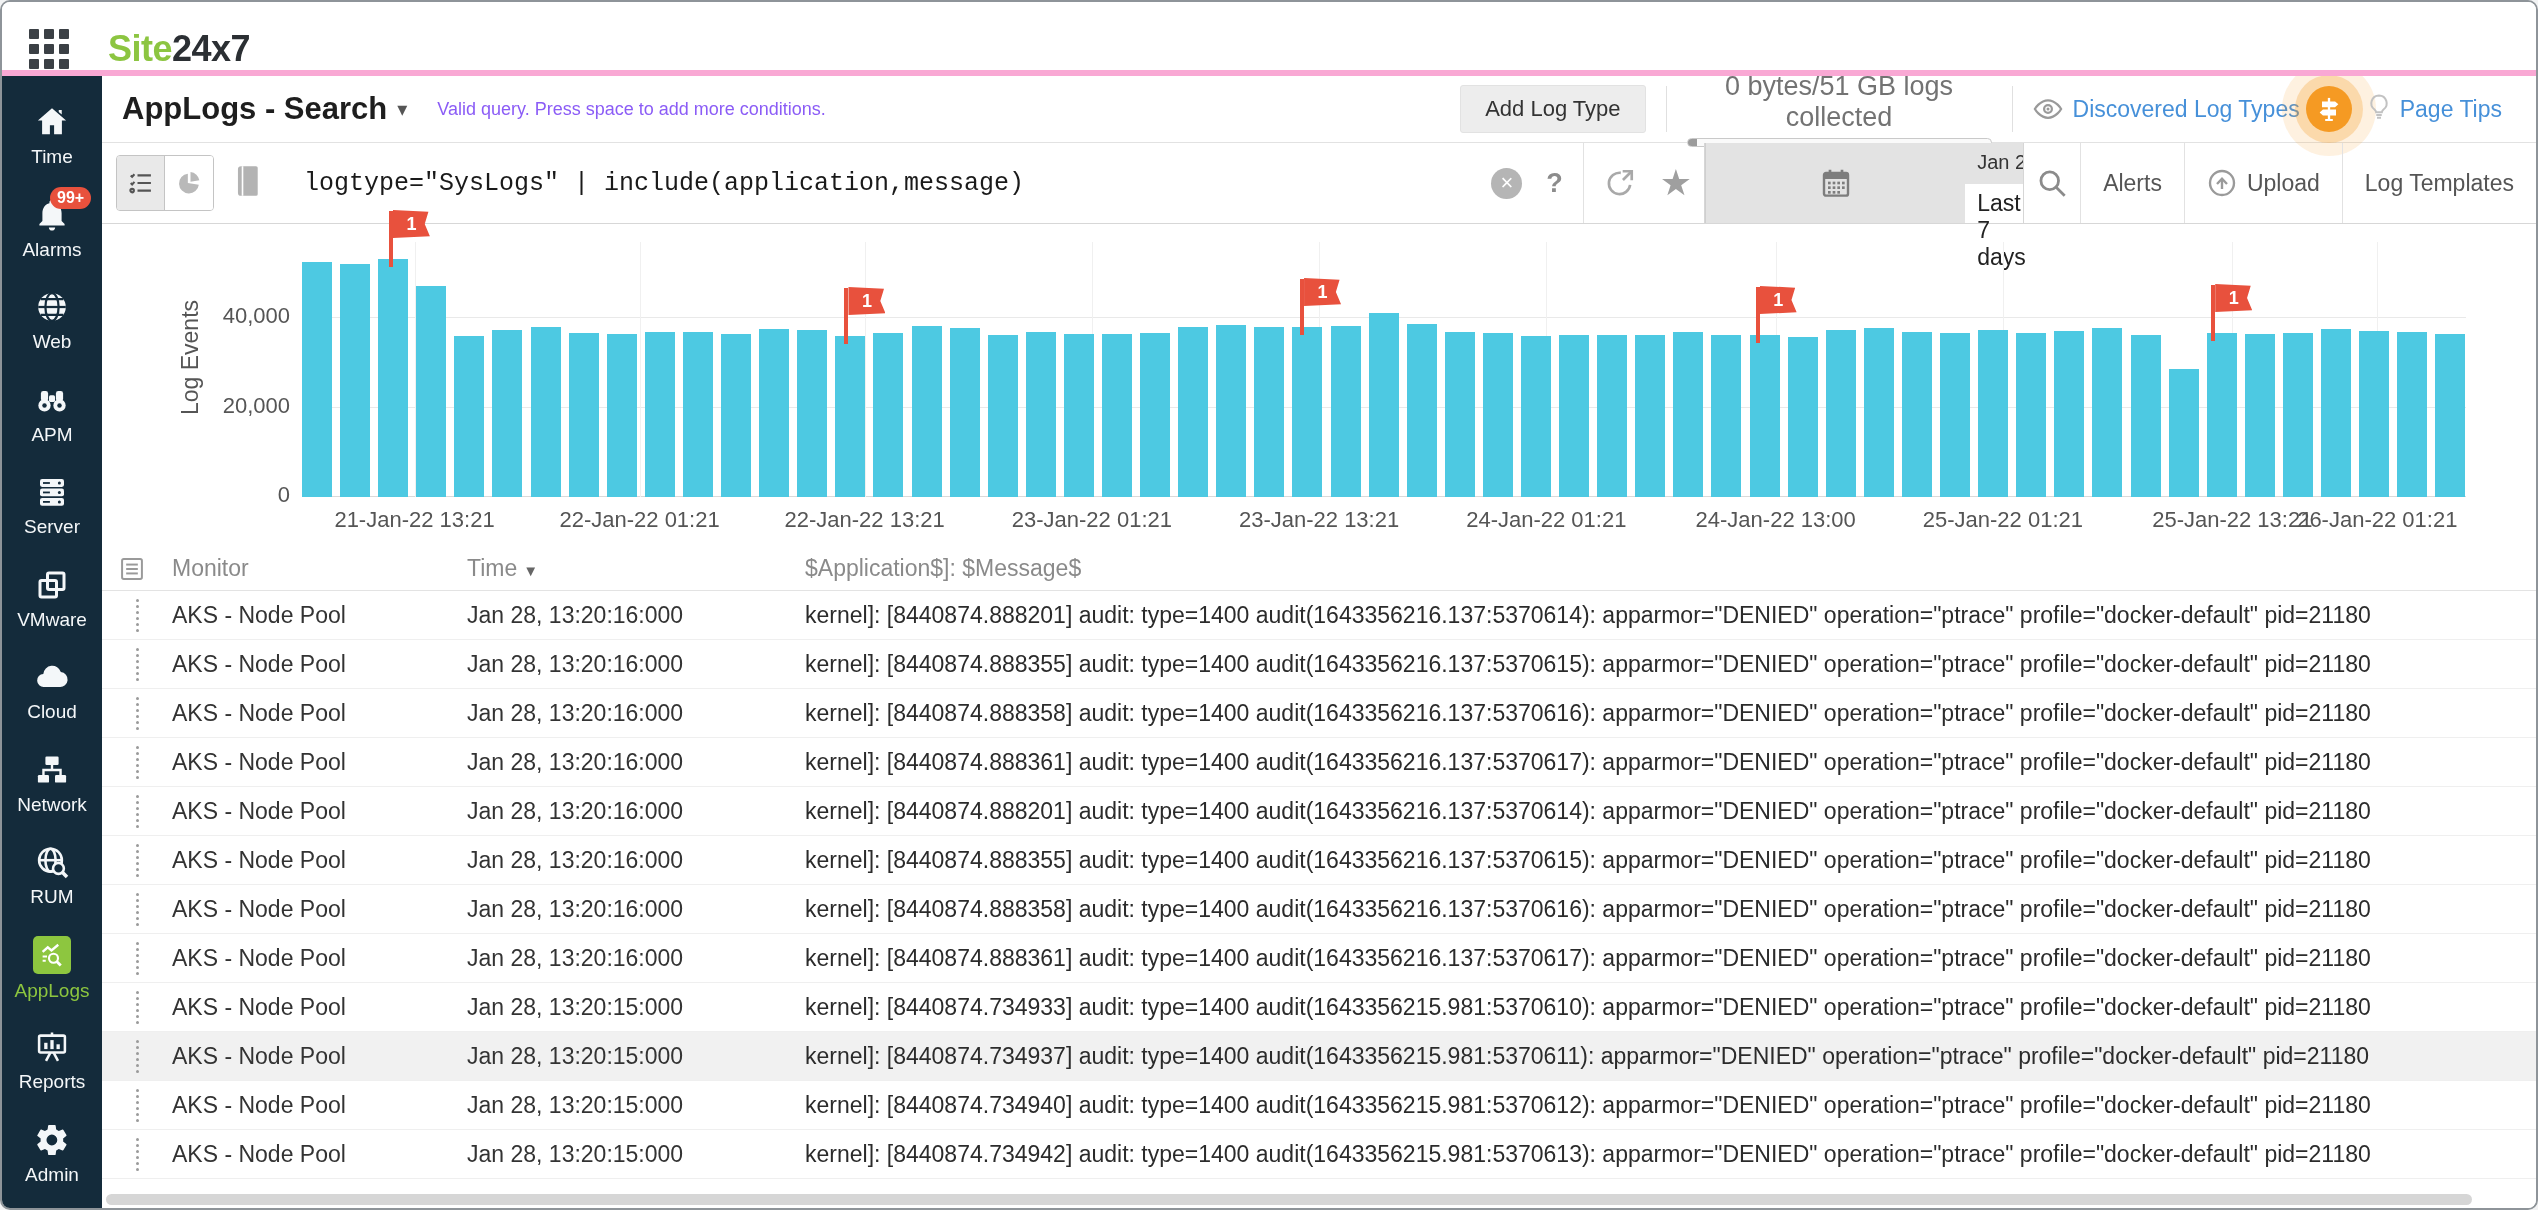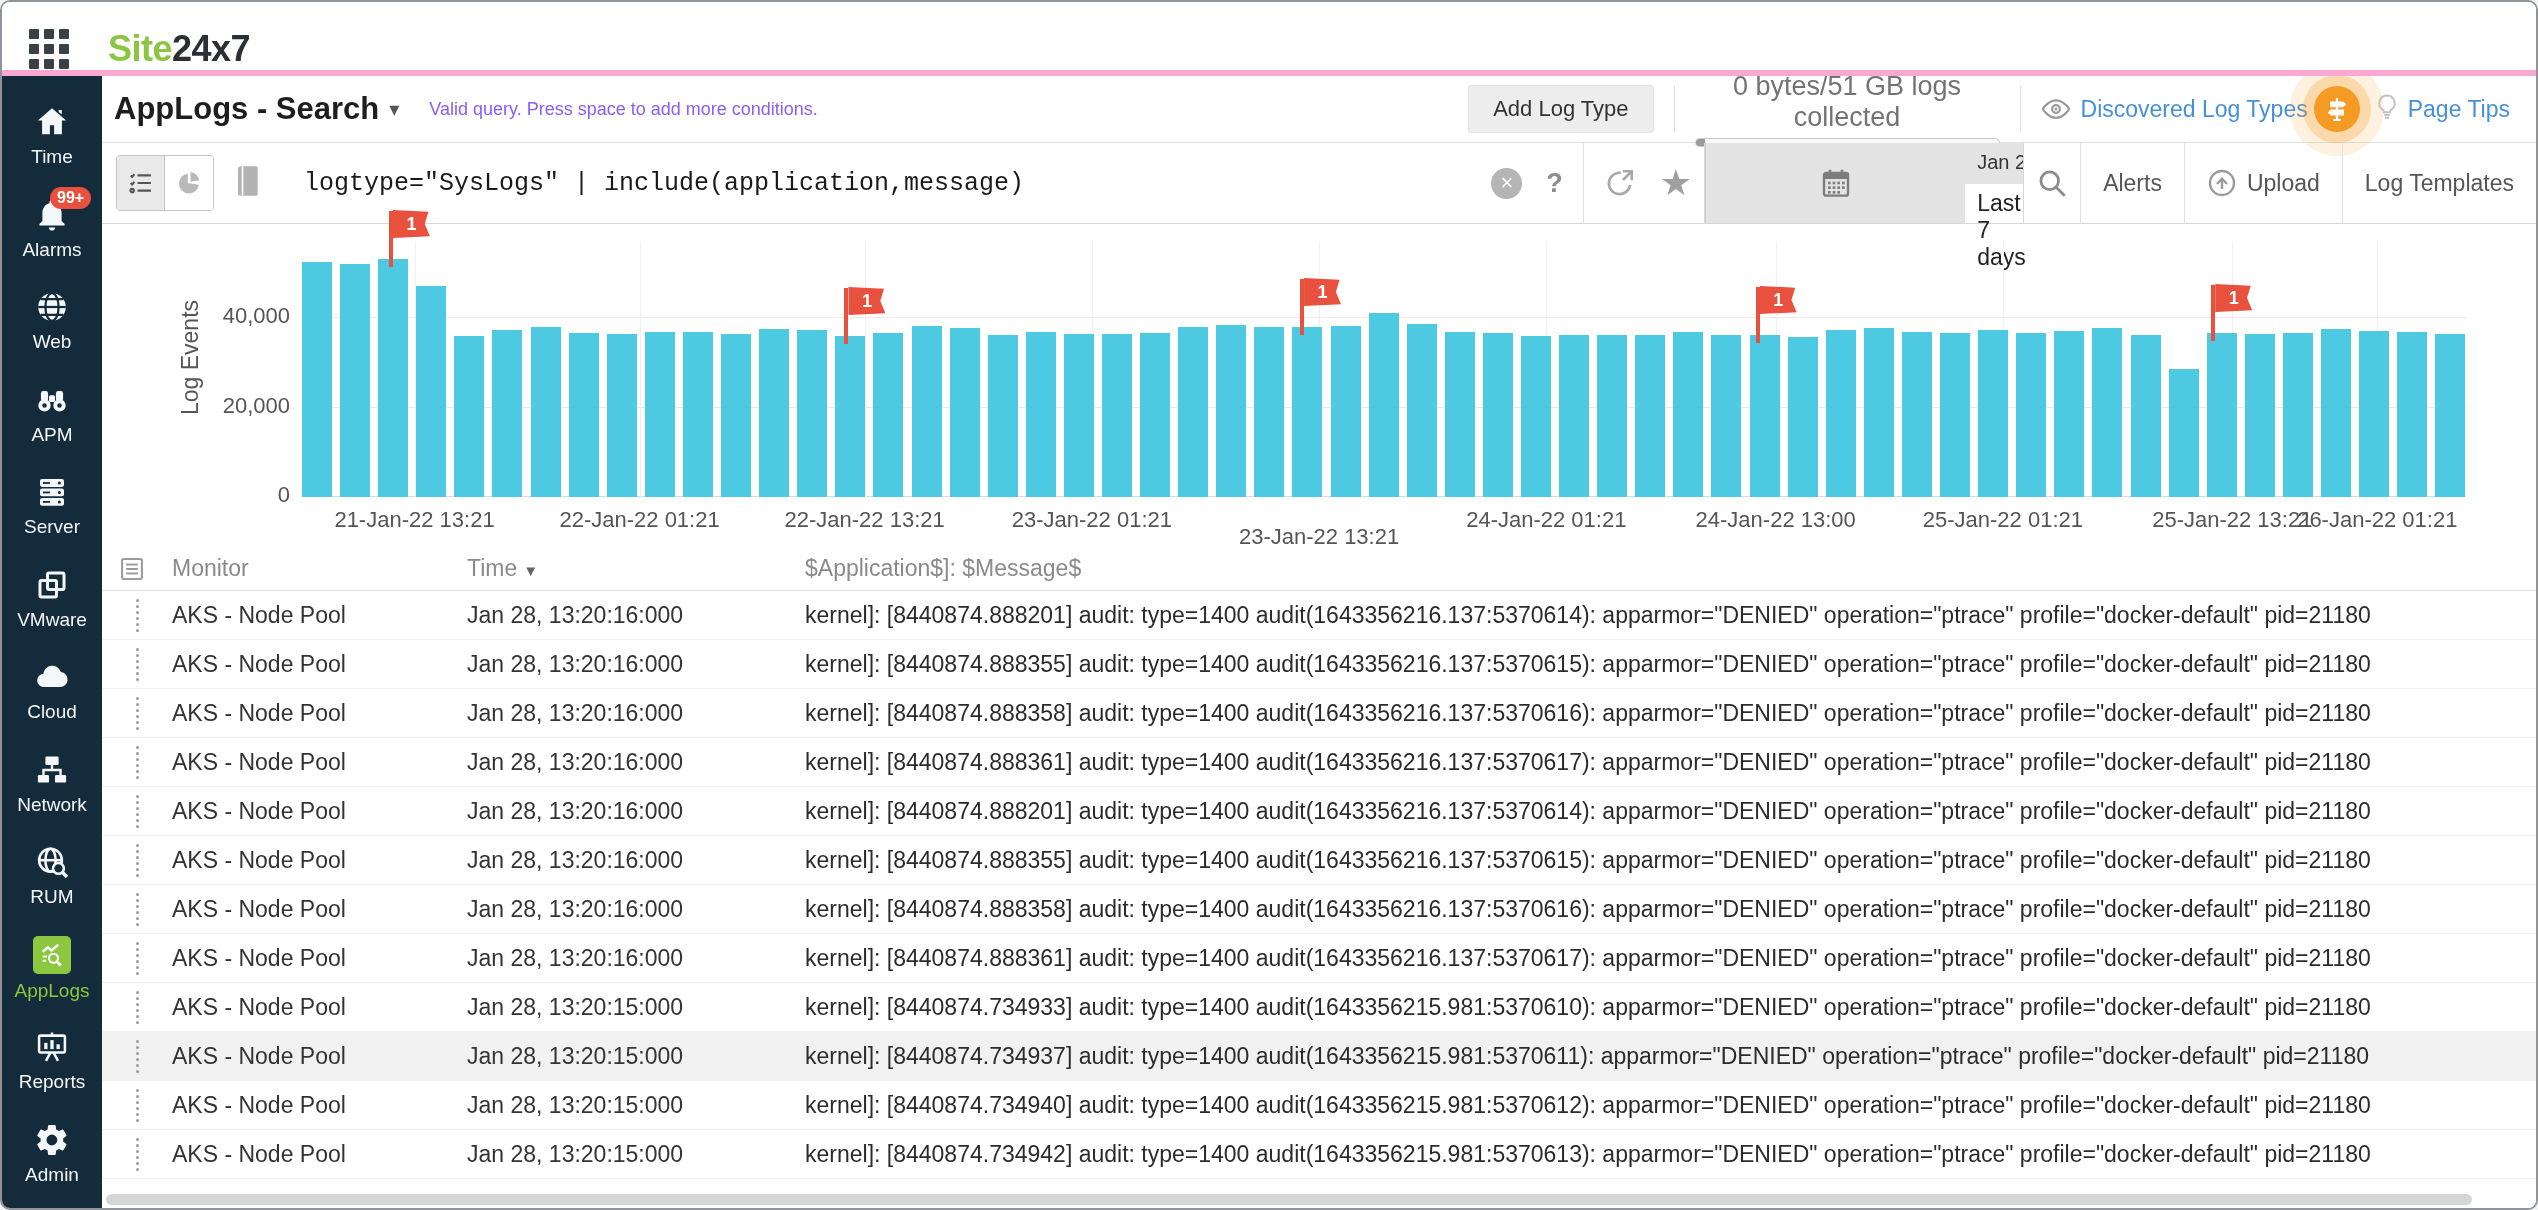--- a/index.html
+++ b/index.html
@@ -30,21 +30,21 @@
   .sb-item.active .lbl { color:#8dc63f; }
   .sb-item .tile { background:#8dc63f; border-radius:5px; width:38px; height:38px;
                    display:flex; align-items:center; justify-content:center; }
   .sb-item .tile svg { width:30px; height:30px; }
   .badge { position:absolute; top:-10px; left:16px; background:#e8513d; color:#fff;
            font-size:16px; font-weight:bold; padding:2px 7px; border-radius:11px; }
 
   
   .main { position:absolute; left:100px; top:74px; right:0; bottom:0; background:#fff; }
 
-  .pagehead { height:66px; display:flex; align-items:center; padding:0 12px; }
+  .pagehead { height:66px; display:flex; align-items:center; padding:0 20px; }
   .ptitle { font-size:31px; font-weight:bold; color:#1e1e1e; display:flex; align-items:center;
             cursor:pointer; }
   .ptitle .caret { font-family:"DejaVu Sans", sans-serif; font-size:20px; color:#555; margin-left:10px; }
   .validmsg { color:#8b5cf6; font-size:18px; margin-left:30px; }
   .ph-right { margin-left:auto; display:flex; align-items:center; }
   .btn-gray { background:#ededed; border:1px solid #e2e2e2; border-radius:3px; color:#333;
               font-size:22px; padding:10px 24px; cursor:pointer; }
   .vdiv { width:1px; height:46px; background:#e0e0e0; margin:0 20px; }
   .usage { width:305px; text-align:center; }
   .usage .ut { font-size:27px; color:#737373; }
@@ -457,21 +457,21 @@
           <div class="ytick" style="bottom: 168px;">40,000</div>
           <div class="vgrid" style="left: 5.2%;"></div>
           <div class="xlab" style="left: 5.2%;">21-Jan-22 13:21</div>
           <div class="vgrid" style="left: 15.6%;"></div>
           <div class="xlab" style="left: 15.6%;">22-Jan-22 01:21</div>
           <div class="vgrid" style="left: 26%;"></div>
           <div class="xlab" style="left: 26%;">22-Jan-22 13:21</div>
           <div class="vgrid" style="left: 36.5%;"></div>
           <div class="xlab" style="left: 36.5%;">23-Jan-22 01:21</div>
           <div class="vgrid" style="left: 47%;"></div>
-          <div class="xlab" style="left: 47%; margin-top: 17px;">23-Jan-22 13:21</div>
+          <div class="xlab" style="left: 47%;">23-Jan-22 13:21</div>
           <div class="vgrid" style="left: 57.5%;"></div>
           <div class="xlab" style="left: 57.5%;">24-Jan-22 01:21</div>
           <div class="vgrid" style="left: 68.1%;"></div>
           <div class="xlab" style="left: 68.1%;">24-Jan-22 13:00</div>
           <div class="vgrid" style="left: 78.6%;"></div>
           <div class="xlab" style="left: 78.6%;">25-Jan-22 01:21</div>
           <div class="vgrid" style="left: 89.2%;"></div>
           <div class="xlab" style="left: 89.2%;">25-Jan-22 13:21</div>
           <div class="vgrid" style="left: 95.9%;"></div>
           <div class="xlab" style="left: 95.9%;">26-Jan-22 01:21</div>

